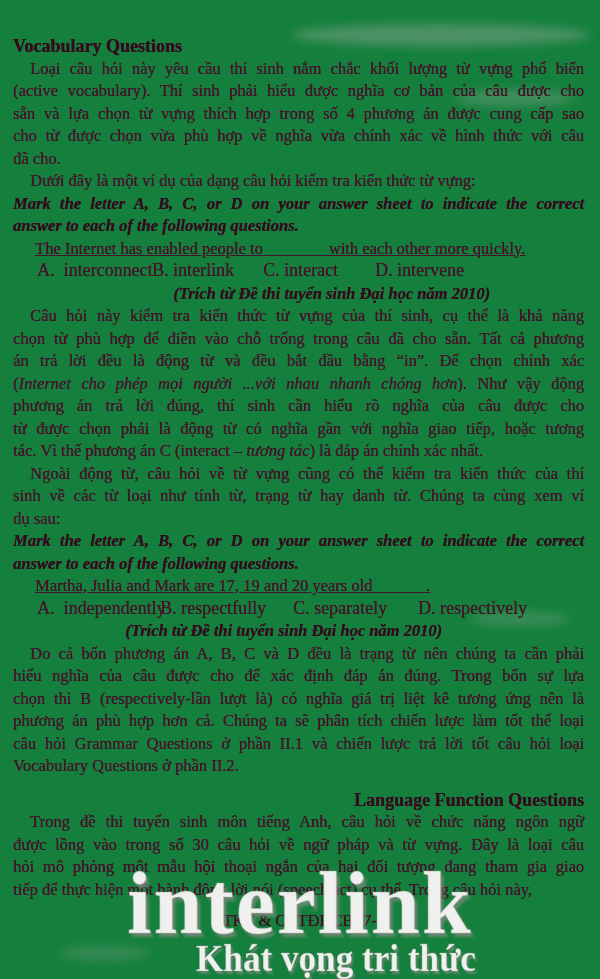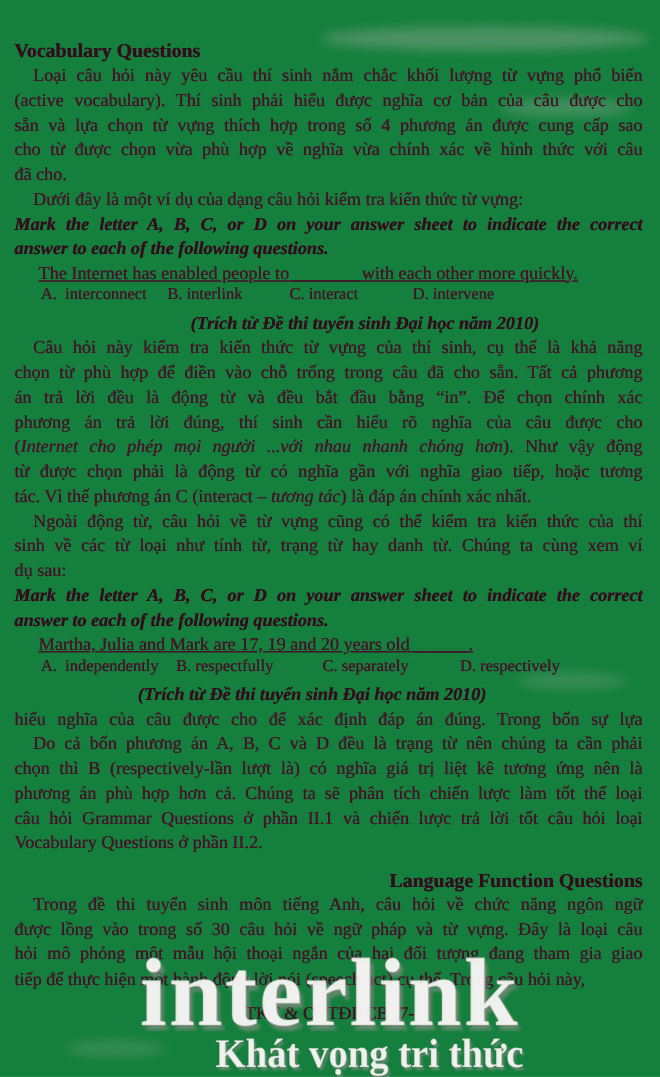--- a/index.html
+++ b/index.html
@@ -28,21 +28,21 @@
   .tline { text-align:justify; text-align-last:justify; text-justify:inter-word; white-space:nowrap; }
   .tline.tlast { text-align-last:left; }
   .ind .tline.tfirst { text-indent:17px; }
   .qind .tline.tfirst { text-indent:22px; }
   .qind .tline { text-align-last:left;text-decoration:underline; }
 
   .emph { color:#330c1e; }
   .emph .tline { font-weight:bold; font-style:italic; }
   .i { font-style:italic; }
 
-  .optrow { position:relative; height:22.5px; font-size:15px; }
+  .optrow { position:relative; height:22.5px; font-size:18px; }
   .optrow span { position:absolute; top:0; white-space:pre; }
 
   .source {
     font-size:16.5px; line-height:22.5px; font-weight:bold; font-style:italic;
     color:#330c1e; text-align:right; white-space:nowrap;
   }
 
   .footer {
     position:absolute; left:6px; right:17px; top:910px;
     display:flex; justify-content:center;
@@ -107,22 +107,22 @@
       <span style="left:250px">C. interact</span>
       <span style="left:362px">D. intervene</span>
     </div>
 
     <div class="source" style="padding-right:94px">(Trích từ Đề thi tuyển sinh Đại học năm 2010)</div>
 
     <div class="para ind">
         <div class="tline tfirst"><span>Câu hỏi này kiểm tra kiến thức từ vựng của thí sinh, cụ thể là khả năng</span></div>
         <div class="tline"><span>chọn từ phù hợp để điền vào chỗ trống trong câu đã cho sẵn. Tất cả phương</span></div>
         <div class="tline"><span>án trả lời đều là động từ và đều bắt đầu bằng “in”. Để chọn chính xác</span></div>
+        <div class="tline"><span>(</span><span class="i">Internet cho phép mọi người ...với nhau nhanh chóng hơn</span><span>). Như vậy động</span></div>
         <div class="tline"><span>phương án trả lời đúng, thí sinh cần hiểu rõ nghĩa của câu được cho</span></div>
-        <div class="tline"><span>(</span><span class="i">Internet cho phép mọi người ...với nhau nhanh chóng hơn</span><span>). Như vậy động</span></div>
         <div class="tline"><span>từ được chọn phải là động từ có nghĩa gần với nghĩa giao tiếp, hoặc tương</span></div>
         <div class="tline tlast"><span>tác. Vì thế phương án C (interact – </span><span class="i">tương tác</span><span>) là đáp án chính xác nhất.</span></div>
       </div>
 
     <div class="para ind">
         <div class="tline tfirst"><span>Ngoài động từ, câu hỏi về từ vựng cũng có thể kiểm tra kiến thức của thí</span></div>
         <div class="tline"><span>sinh về các từ loại như tính từ, trạng từ hay danh từ. Chúng ta cùng xem ví</span></div>
         <div class="tline tlast"><span>dụ sau:</span></div>
       </div>
 
@@ -138,22 +138,22 @@
     <div class="optrow">
       <span style="left:24px">A.  independently</span>
       <span style="left:147px">B. respectfully</span>
       <span style="left:280px">C. separately</span>
       <span style="left:405px">D. respectively</span>
     </div>
 
     <div class="source" style="padding-right:142px">(Trích từ Đề thi tuyển sinh Đại học năm 2010)</div>
 
     <div class="para ind">
+        <div class="tline tfirst"><span>Do cả bốn phương án A, B, C và D đều là trạng từ nên chúng ta cần phải</span></div>
         <div class="tline"><span>hiểu nghĩa của câu được cho để xác định đáp án đúng. Trong bốn sự lựa</span></div>
-        <div class="tline tfirst"><span>Do cả bốn phương án A, B, C và D đều là trạng từ nên chúng ta cần phải</span></div>
         <div class="tline"><span>chọn thì B (respectively-lần lượt là) có nghĩa giá trị liệt kê tương ứng nên là</span></div>
         <div class="tline"><span>phương án phù hợp hơn cả. Chúng ta sẽ phân tích chiến lược làm tốt thể loại</span></div>
         <div class="tline"><span>câu hỏi Grammar Questions ở phần II.1 và chiến lược trả lời tốt câu hỏi loại</span></div>
         <div class="tline tlast"><span>Vocabulary Questions ở phần II.2.</span></div>
       </div>
 
     <div class="h h2">Language Function Questions</div>
 
     <div class="para ind">
         <div class="tline tfirst"><span>Trong đề thi tuyển sinh môn tiếng Anh, câu hỏi về chức năng ngôn ngữ</span></div>

